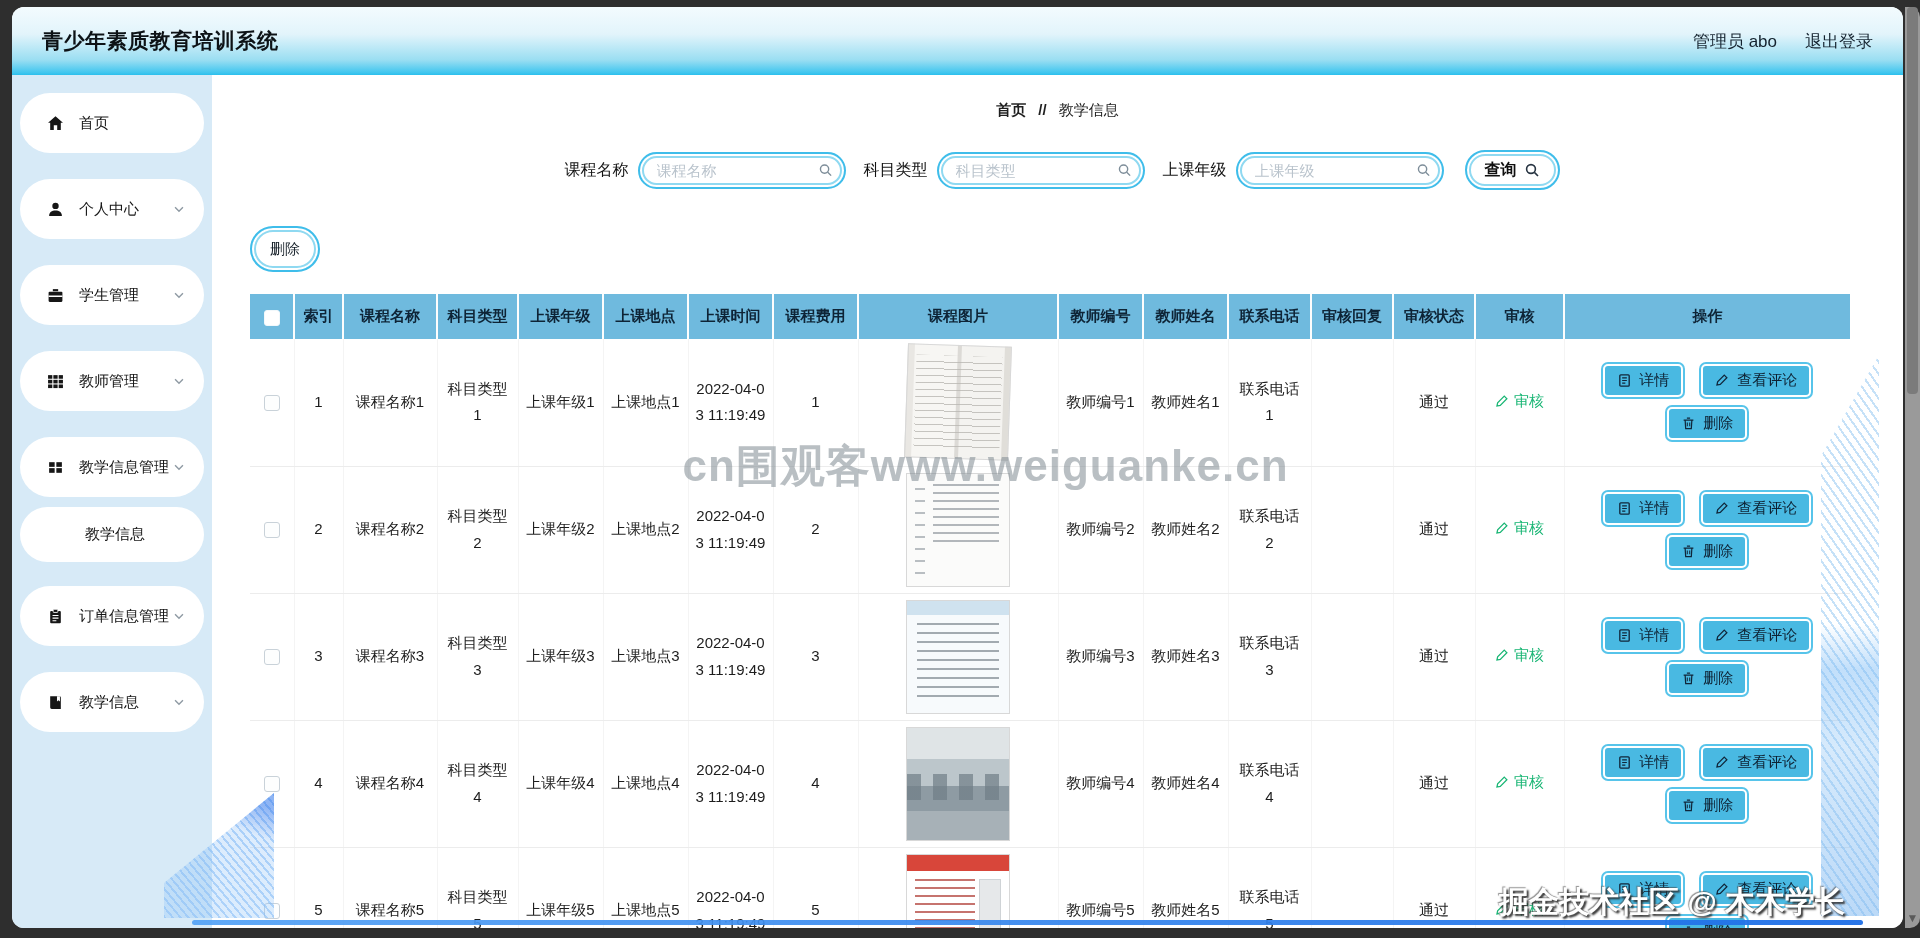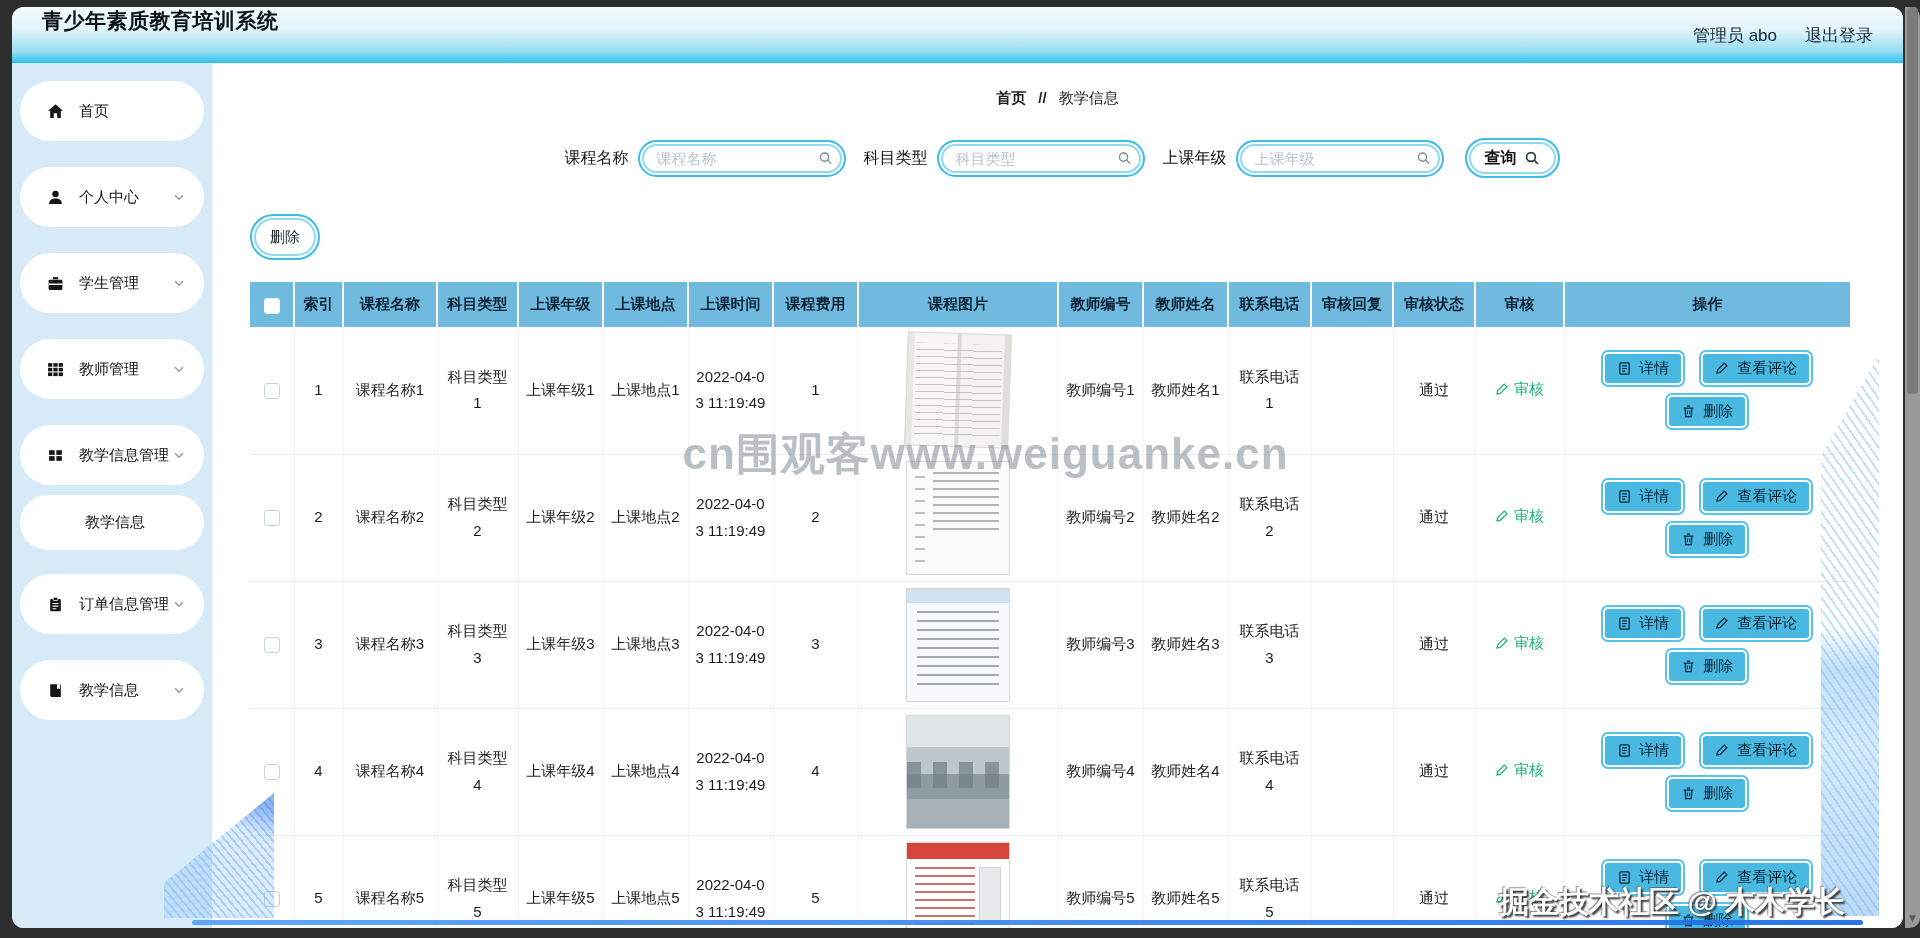--- a/index.html
+++ b/index.html
@@ -3,21 +3,21 @@
 <meta charset="utf-8">
 <style>
   * { box-sizing: border-box; margin: 0; padding: 0; }
   html,body { width:1920px; height:938px; overflow:hidden; }
   body { background:#2e2e2e; font-family:"Liberation Sans", sans-serif; position:relative; }
 
   .window { position:absolute; left:12px; top:7px; right:17px; bottom:10px;
             background:#fff; border-radius:12px; overflow:hidden; }
 
   
-  .app-header { height:56px; display:flex; padding:0 30px;
+  .app-header { height:68px; display:flex; align-items:center; padding:0 30px;
     background:linear-gradient(180deg,#f3fbfe 0%,#e2f4fb 40%,#9adef2 78%,#44c7ef 96%,#2bbfec 100%); }
   .app-title { font-size:21px; font-weight:bold; color:#0d1216; letter-spacing:.5px; }
   .header-right { margin-left:auto; display:flex; align-items:center; gap:28px;
     font-size:17px; color:#14222e; }
   .header-link { cursor:default; }
 
   
   .layout { display:flex; height:calc(100% - 56px); }
   aside.sidebar { width:200px; background:#d7eaf7; padding-top:18px; flex:0 0 200px; position:relative; }
   .nav-item { width:184px; margin:0 0 26px 8px; height:60px; background:#fff; border-radius:30px;

